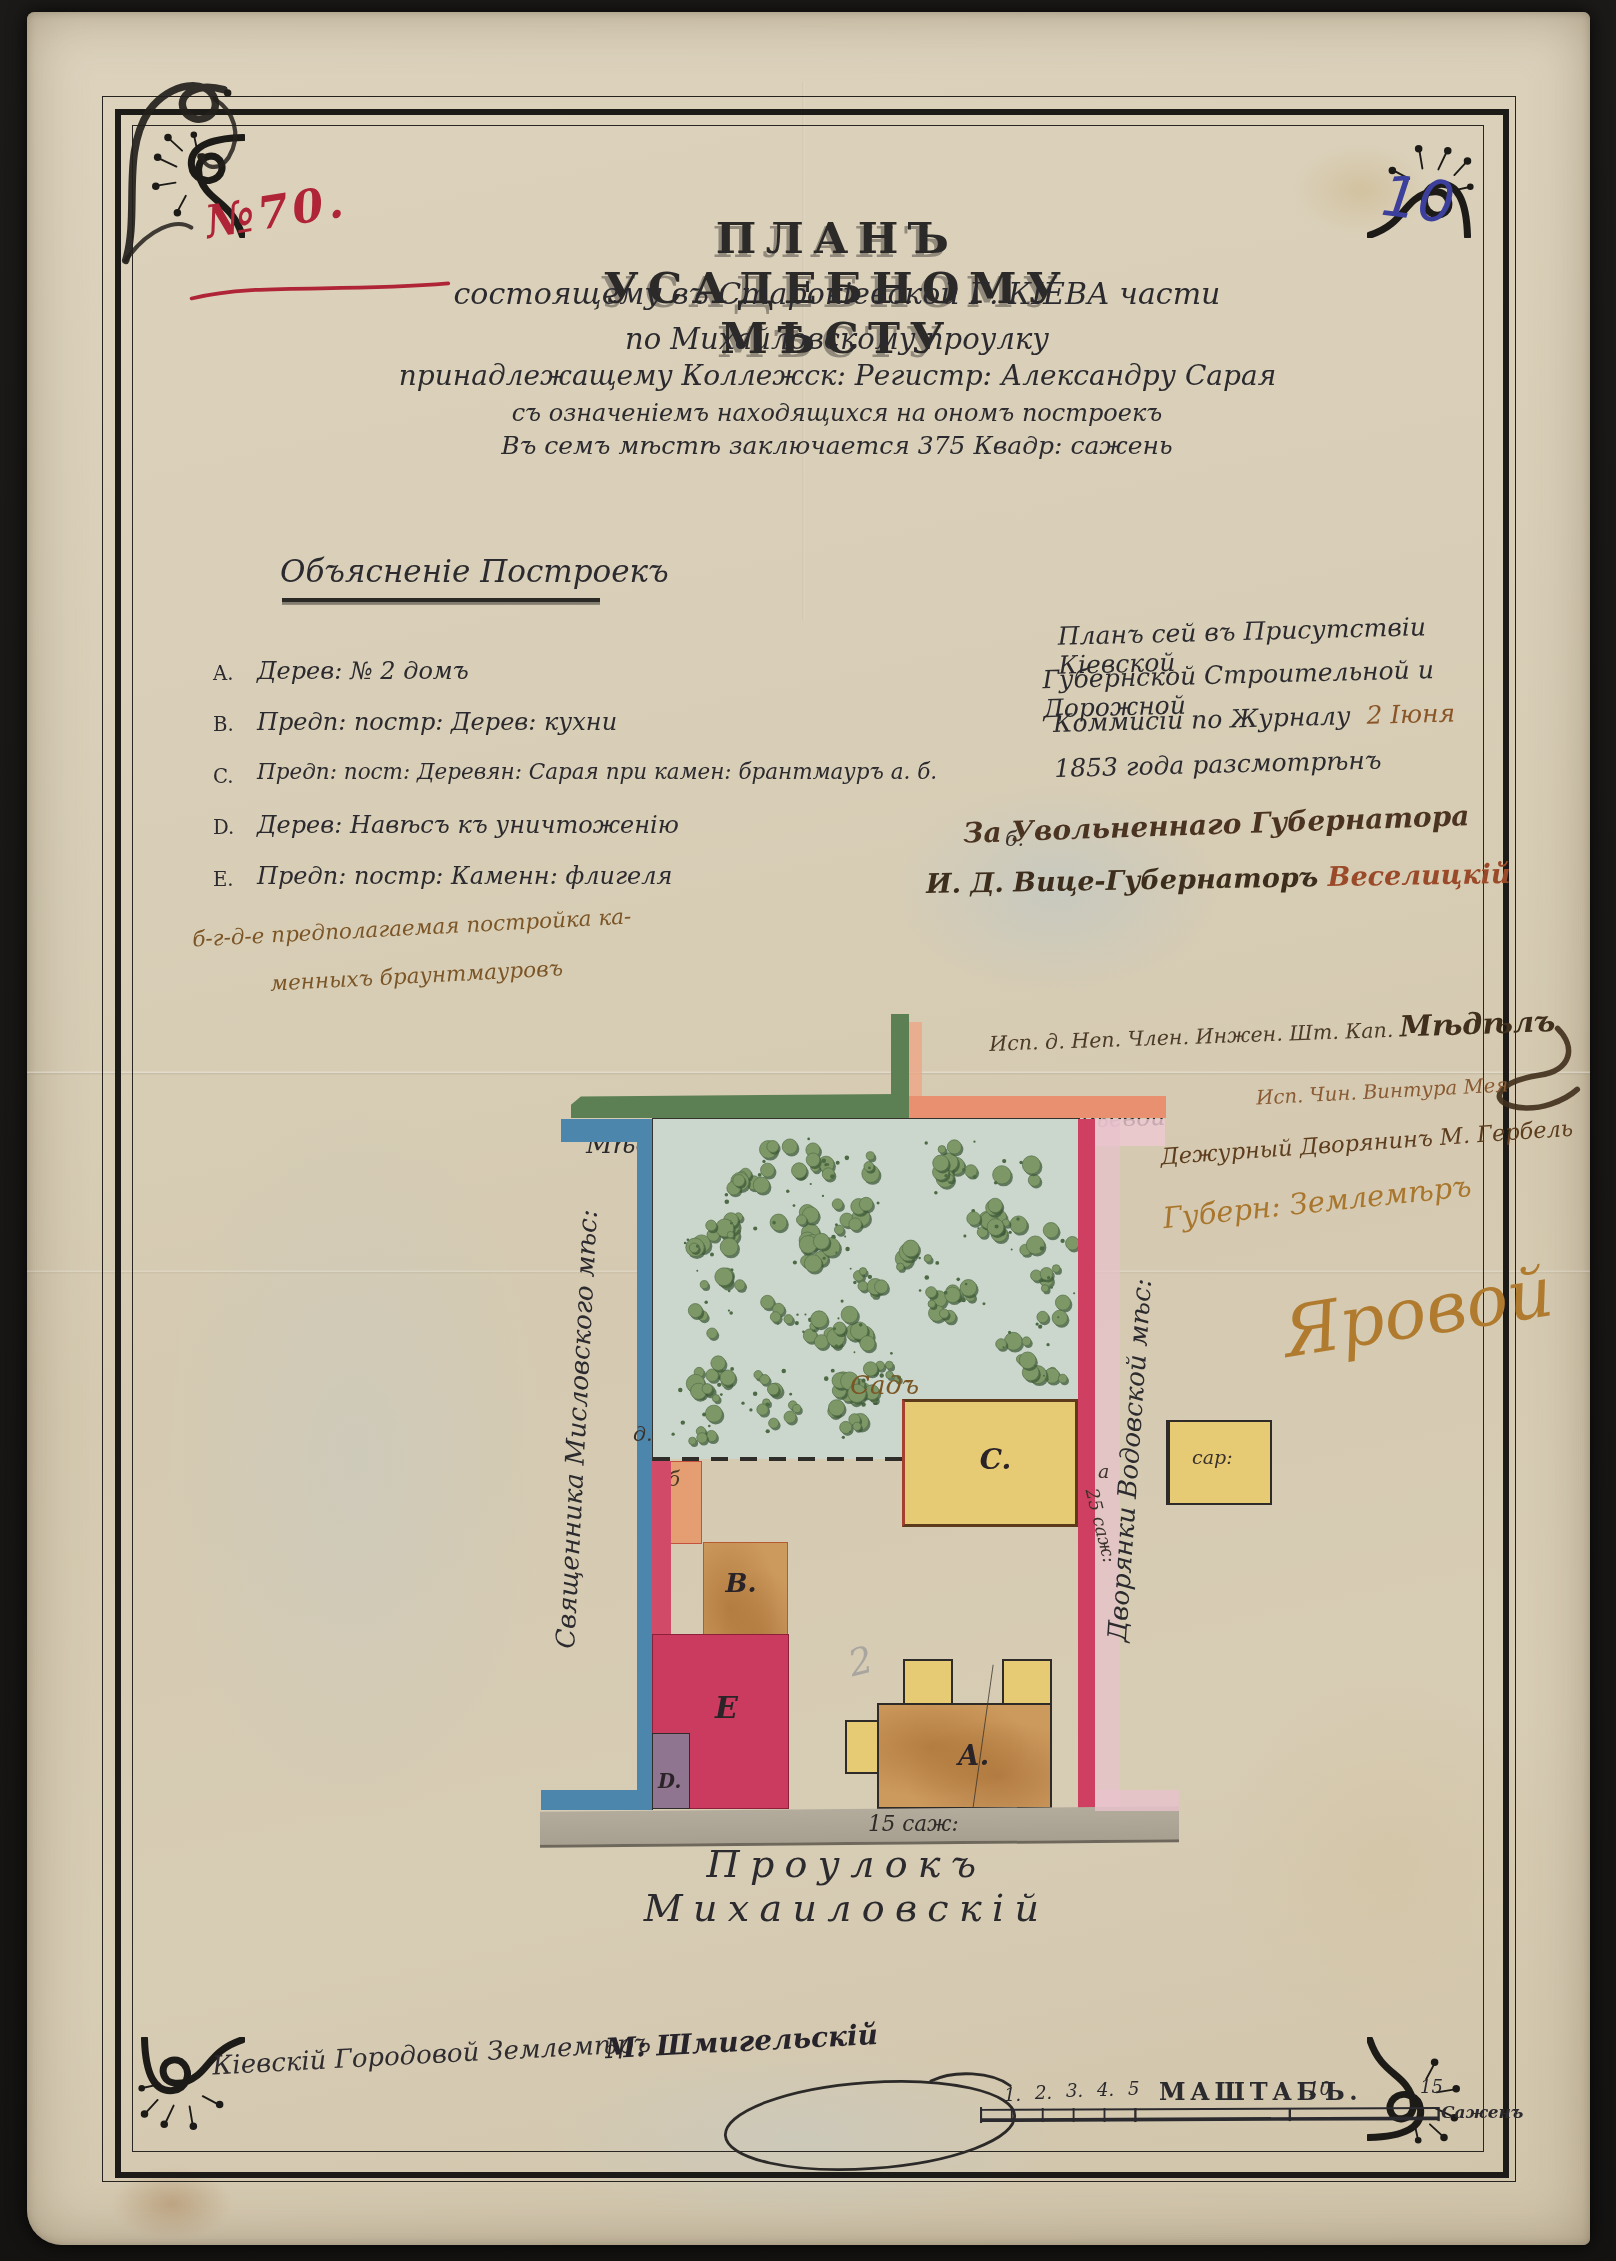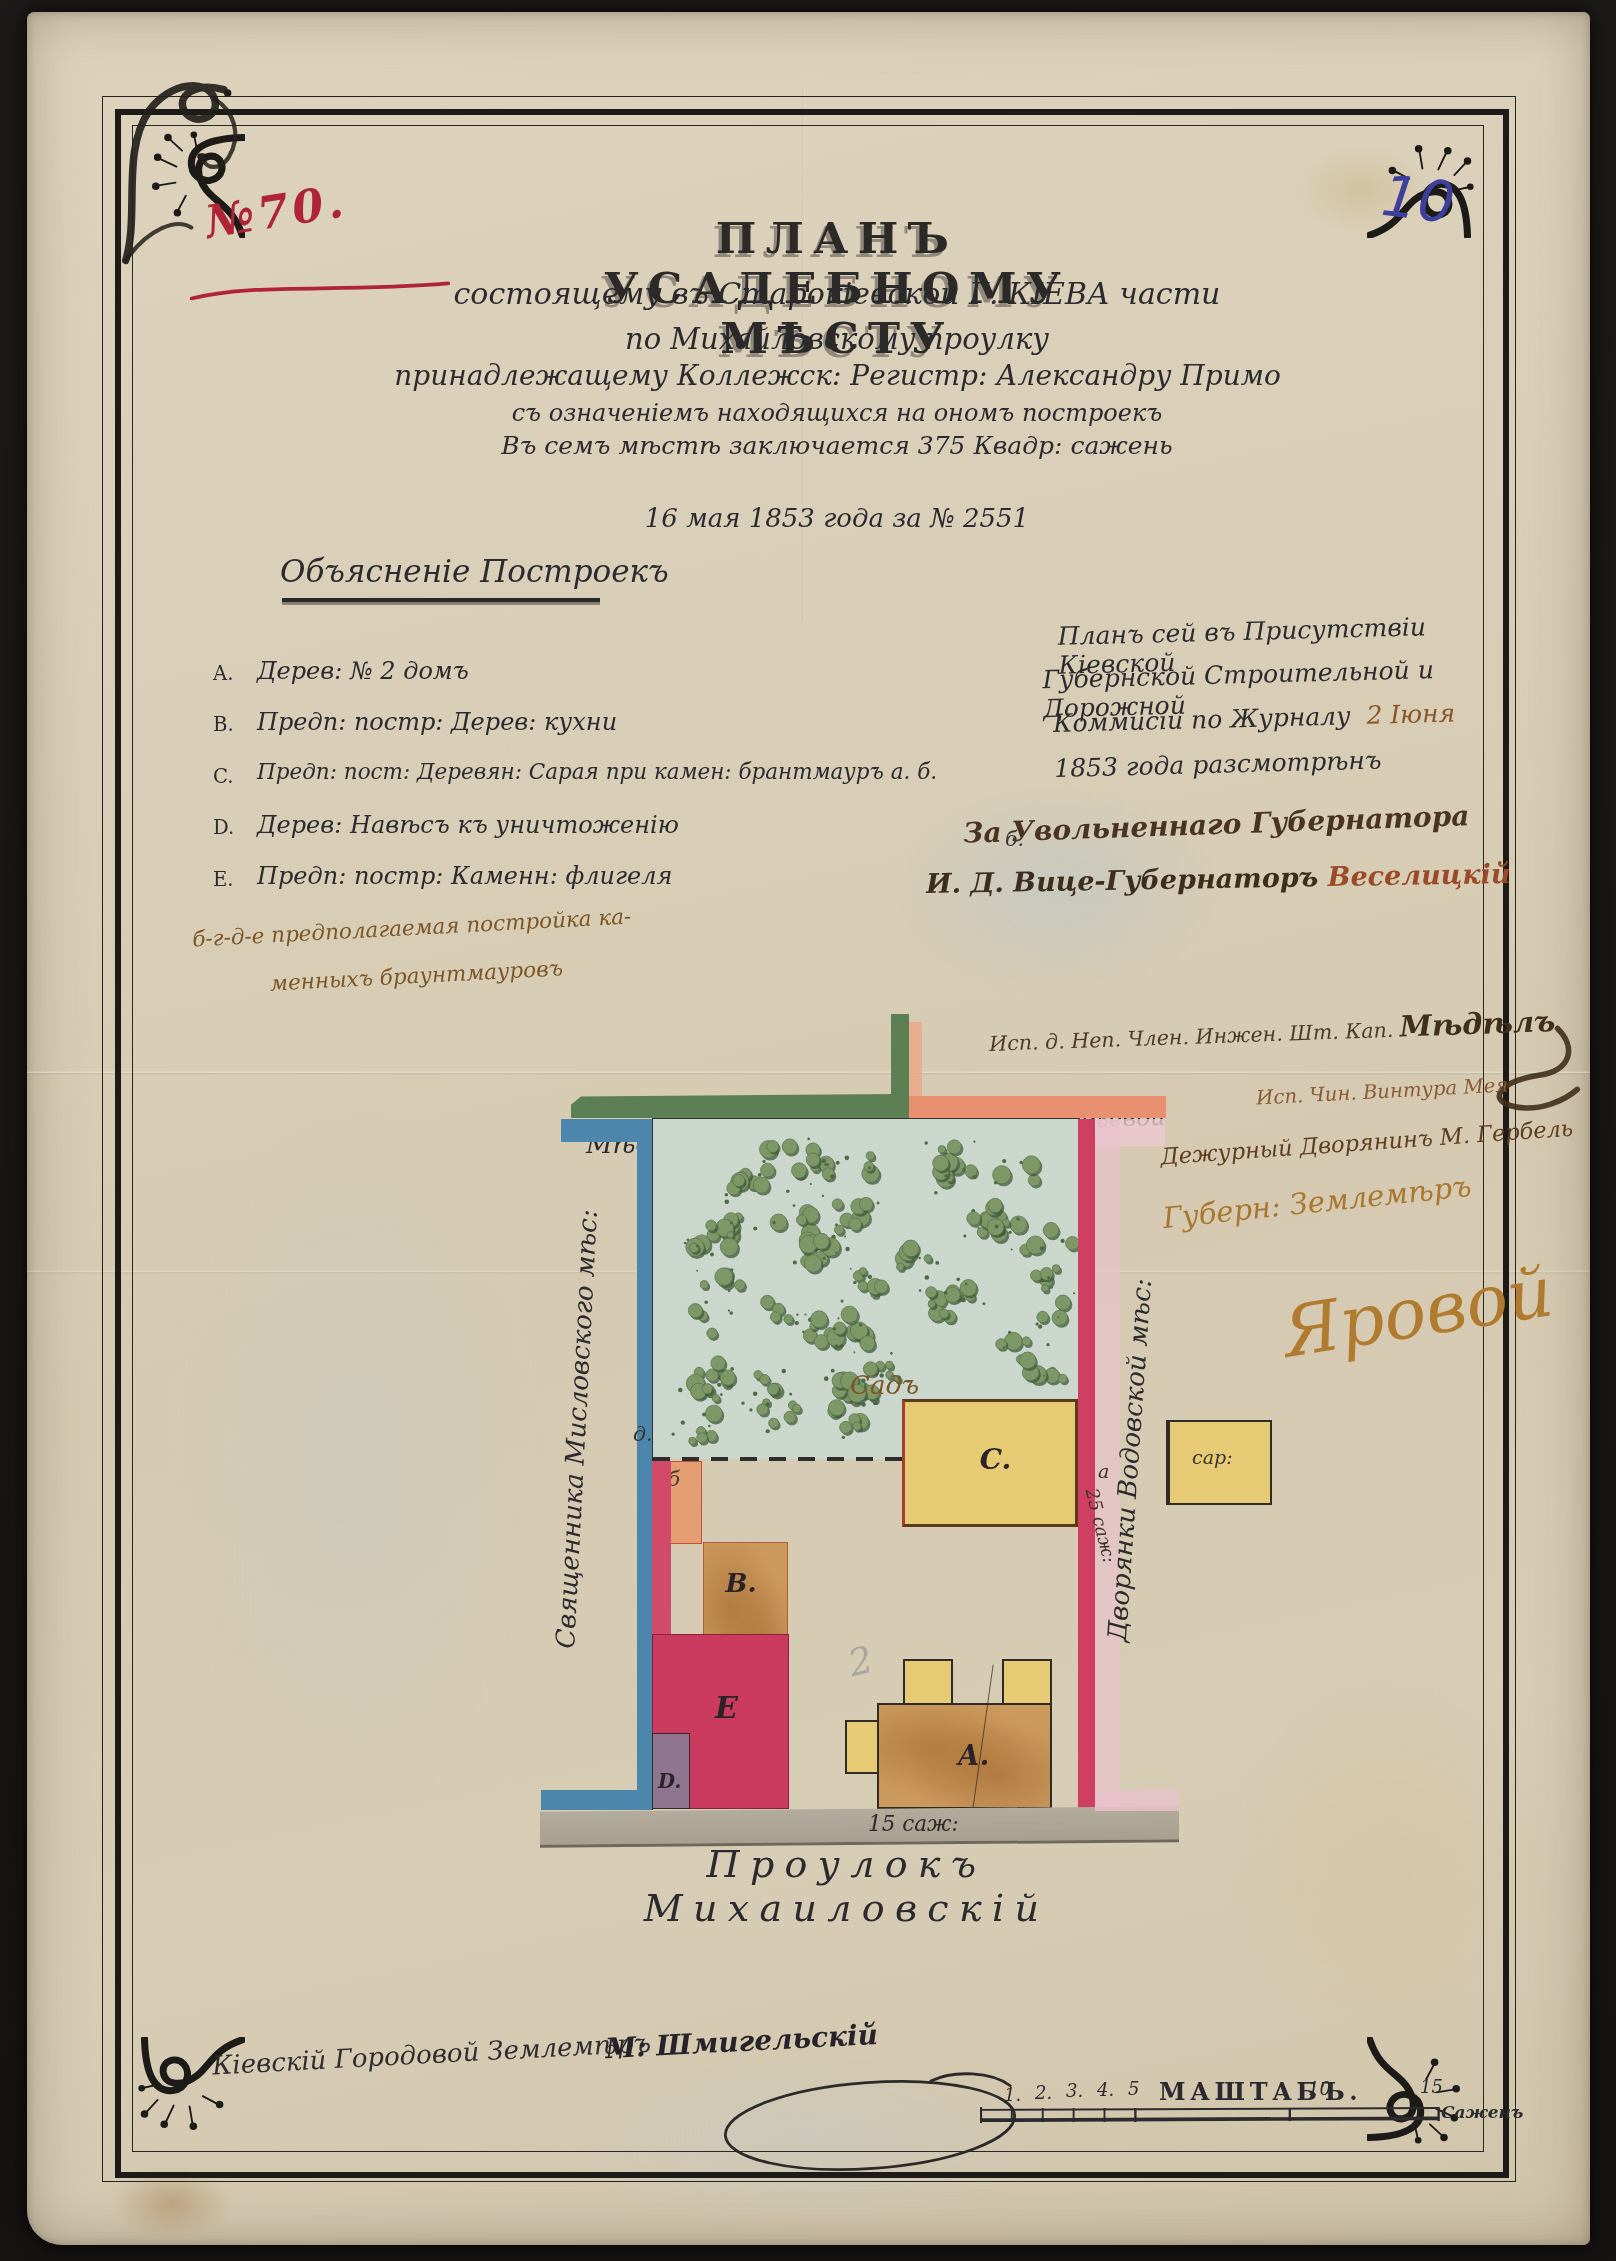--- a/index.html
+++ b/index.html
@@ -117,24 +117,23 @@
     <div class="abs" style="left:178px;top:173px;font-size:45px;font-style:italic;font-weight:bold;color:#b02437;transform:rotate(-9deg);letter-spacing:3.7px;">№70.</div>
     <svg class="abs" style="left:159px;top:262px;" width="281" height="33" viewBox="0 0 600 70">
       <path d="M12,52 C150,18 320,40 560,20" fill="none" stroke="#b02437" stroke-width="8" stroke-linecap="round"></path>
     </svg>
 
     <div class="abs" style="left:1355px;top:154px;font-size:57px;font-style:italic;color:#3c3f9b;transform:rotate(7deg);font-family:'DejaVu Sans',sans-serif;">10</div>
 
     <div class="abs" style="left:468px;top:201px;width:684px;text-align:center;font-size:43px;font-weight:bold;color:#2c2a28;letter-spacing:9.4px;text-shadow:-3.3px 4.2px 0 rgba(72,68,62,.5);">ПЛАНЪ  УСАДЕБНОМУ  МѢСТУ</div>
     <div class="abs script" style="left:365px;top:264px;width:890px;text-align:center;font-size:30px;">состоящему въ Старокіевской  Г. КІЕВА части</div>
     <div class="abs script" style="left:365px;top:310px;width:890px;text-align:center;font-size:29px;">по Михайловскому проулку</div>
-    <div class="abs script" style="left:272px;top:347px;width:1077px;text-align:center;font-size:28px;">принадлежащему Коллежск: Регистр: Александру Примо</div>
+    <div class="abs script" style="left:272px;top:347px;width:1077px;text-align:center;font-size:28px;">принадлежащему Коллежск: Регистр: Александру Сарая</div>
     <div class="abs script" style="left:365px;top:387px;width:890px;text-align:center;font-size:24px;">съ означеніемъ находящихся на ономъ построекъ</div>
     <div class="abs script" style="left:365px;top:419px;width:890px;text-align:center;font-size:25px;">Въ семъ мѣстѣ заключается 375    Квадр: сажень</div>
-    <div class="abs script" style="left:365px;top:491px;width:890px;text-align:center;font-size:26px;">16 мая 1853 года за № 2551</div>
 
     <div class="abs script" style="left:253px;top:541px;font-size:31px;color:#2b2a2e;">Объясненіе Построекъ</div>
     <div class="abs" style="left:255px;top:586px;width:318px;height:4.2px;background:#2b2925;box-shadow:0 2.8px 0 rgba(43,41,37,.5);"></div>
 
     <div class="abs" style="left:186px;top:650px;font-size:19.7px;color:#2b2a2e;">A.</div>
     <div class="abs script" style="left:230px;top:645px;font-size:24px;">Дерев: № 2 домъ</div>
     <div class="abs" style="left:186px;top:701px;font-size:19.7px;color:#2b2a2e;">B.</div>
     <div class="abs script" style="left:230px;top:696px;font-size:24px;">Предп: постр: Дерев: кухни</div>
     <div class="abs" style="left:186px;top:753px;font-size:19.7px;color:#2b2a2e;">C.</div>
     <div class="abs script" style="left:230px;top:747px;font-size:21.5px;width:772px;">Предп: пост: Деревян: Сарая при камен: брантмауръ а. б.</div>

